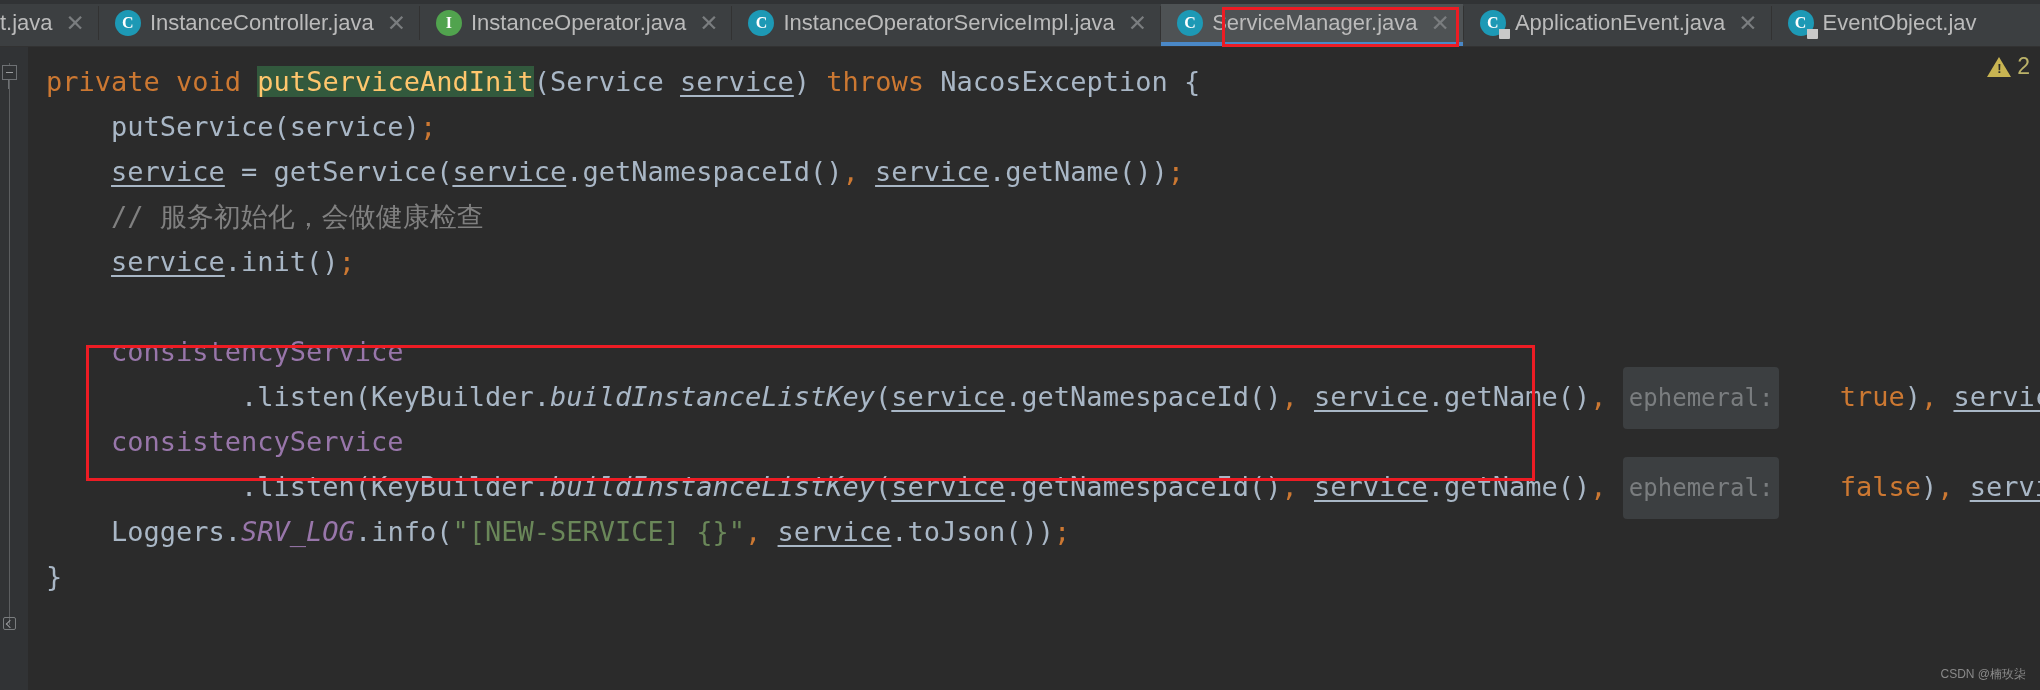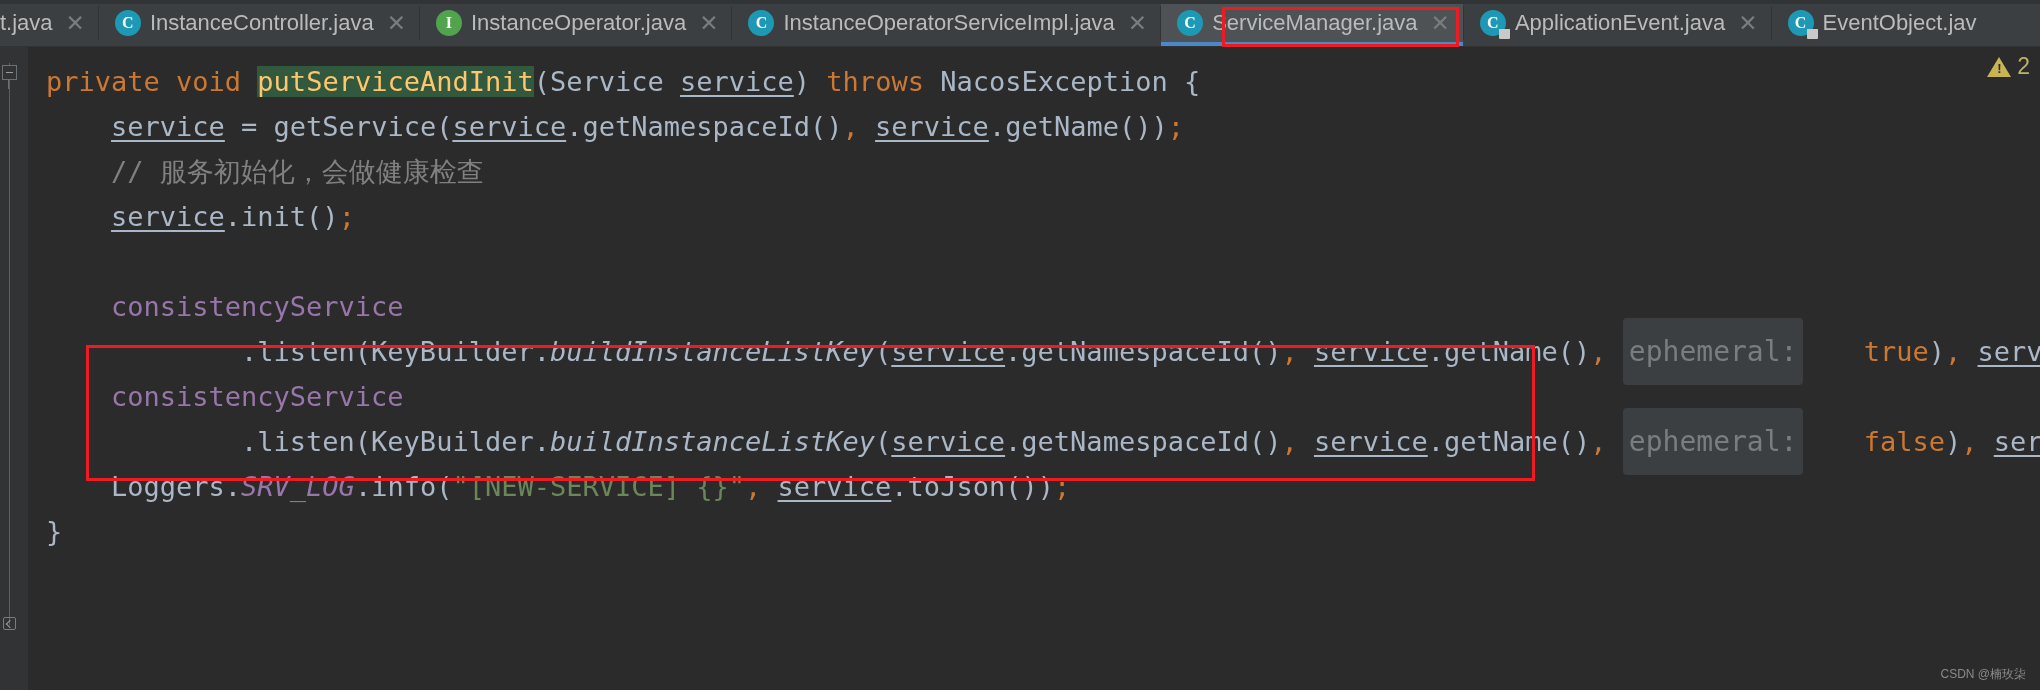--- a/index.html
+++ b/index.html
@@ -214,21 +214,21 @@
   .typo {
     text-decoration: underline wavy #499c54;
     text-underline-offset: 4px;
     text-decoration-thickness: 2px;
   }
   .hint {
     background: #3c3f41;
     color: #7a7d7f;
     border-radius: 4px;
     padding: 17px 6px;
-    font-size: 28px;
+    font-size: 24px;
   }
 
   
   #code-annotation {
     position: absolute;
     left: 86px;
     top: 298px;
     width: 1449px;
     height: 136px;
     border: 3px solid #ed1c24;
@@ -328,20 +328,21 @@
 
   <div id="gutter">
     <div id="fold-rail"></div>
     <div class="fold-marker top"></div>
     <div class="fold-marker tail"></div>
     <div id="gutter-arrow"></div>
   </div>
 
   <div id="code-area">
       <div class="line"><span class="kw">private</span><span> </span><span class="kw">void</span><span> </span><span class="mdecl">putServiceAndInit</span><span>(</span><span class="type">Service</span><span> </span><span class="param">service</span><span>)</span><span> </span><span class="kw">throws</span><span> NacosException {</span></div>
+      <div class="line"><span>    putService(service)</span><span class="punct">;</span></div>
       <div class="line"><span>    </span><span class="param">service</span><span> = getService(</span><span class="param">service</span><span>.getNamespaceId()</span><span class="punct">,</span><span> </span><span class="param">service</span><span>.getName())</span><span class="punct">;</span></div>
       <div class="line"><span class="cmt">    // 服务初始化，会做健康检查</span></div>
       <div class="line"><span>    </span><span class="param">service</span><span>.init()</span><span class="punct">;</span></div>
       <div class="line"><span> </span></div>
       <div class="line"><span>    </span><span class="field">consistencyService</span></div>
       <div class="line"><span>            .listen(KeyBuilder.</span><span class="staticm">buildInstanceListKey</span><span>(</span><span class="param">service</span><span>.getNamespaceId()</span><span class="punct">,</span><span> </span><span class="param">service</span><span>.getName()</span><span class="punct">,</span><span> </span><span class="hint">ephemeral:</span><span> </span><span class="bool">true</span><span>)</span><span class="punct">,</span><span> </span><span class="param">service</span><span>)</span><span class="punct">;</span></div>
       <div class="line"><span>    </span><span class="field">consistencyService</span></div>
       <div class="line"><span>            .listen(KeyBuilder.</span><span class="staticm">buildInstanceListKey</span><span>(</span><span class="param">service</span><span>.getNamespaceId()</span><span class="punct">,</span><span> </span><span class="param">service</span><span>.getName()</span><span class="punct">,</span><span> </span><span class="hint">ephemeral:</span><span> </span><span class="bool">false</span><span>)</span><span class="punct">,</span><span> </span><span class="param">service</span><span>)</span></div>
       <div class="line"><span>    Loggers.</span><span class="constf">SRV_LOG</span><span>.info(</span><span class="str">"[NEW-SERVICE] {}"</span><span class="punct">,</span><span> </span><span class="param">service</span><span>.toJson())</span><span class="punct">;</span></div>
       <div class="line"><span>}</span></div>

